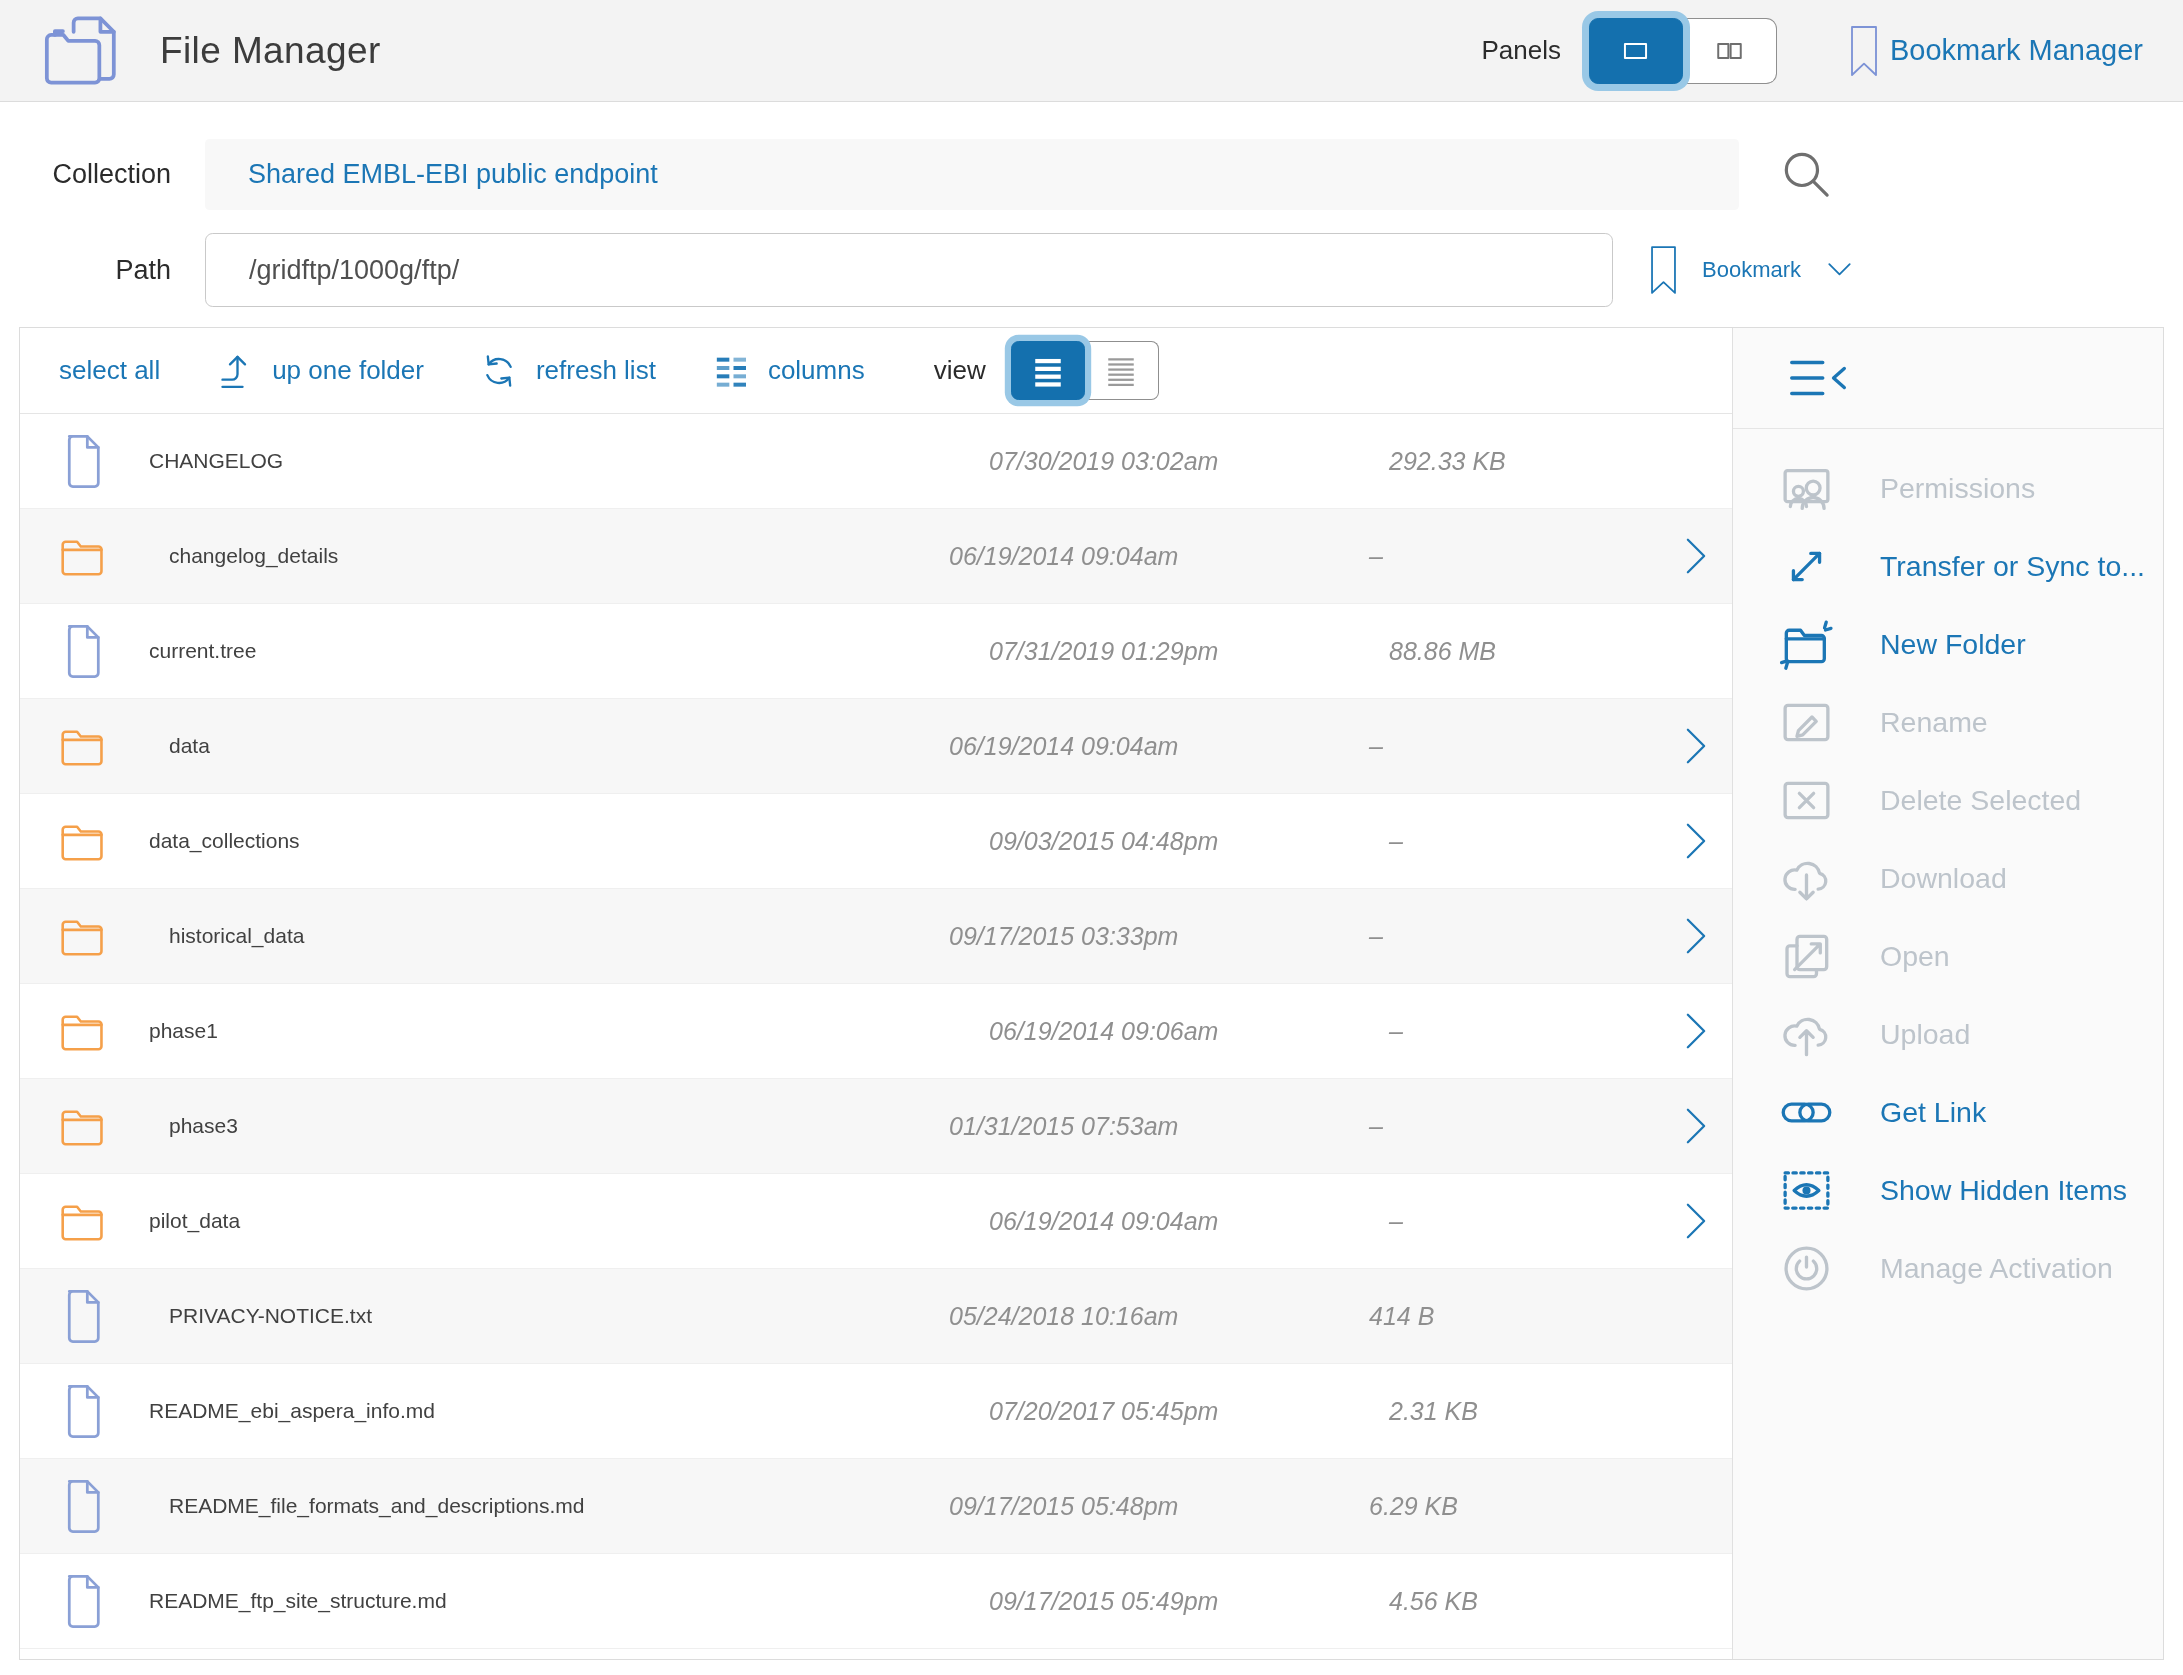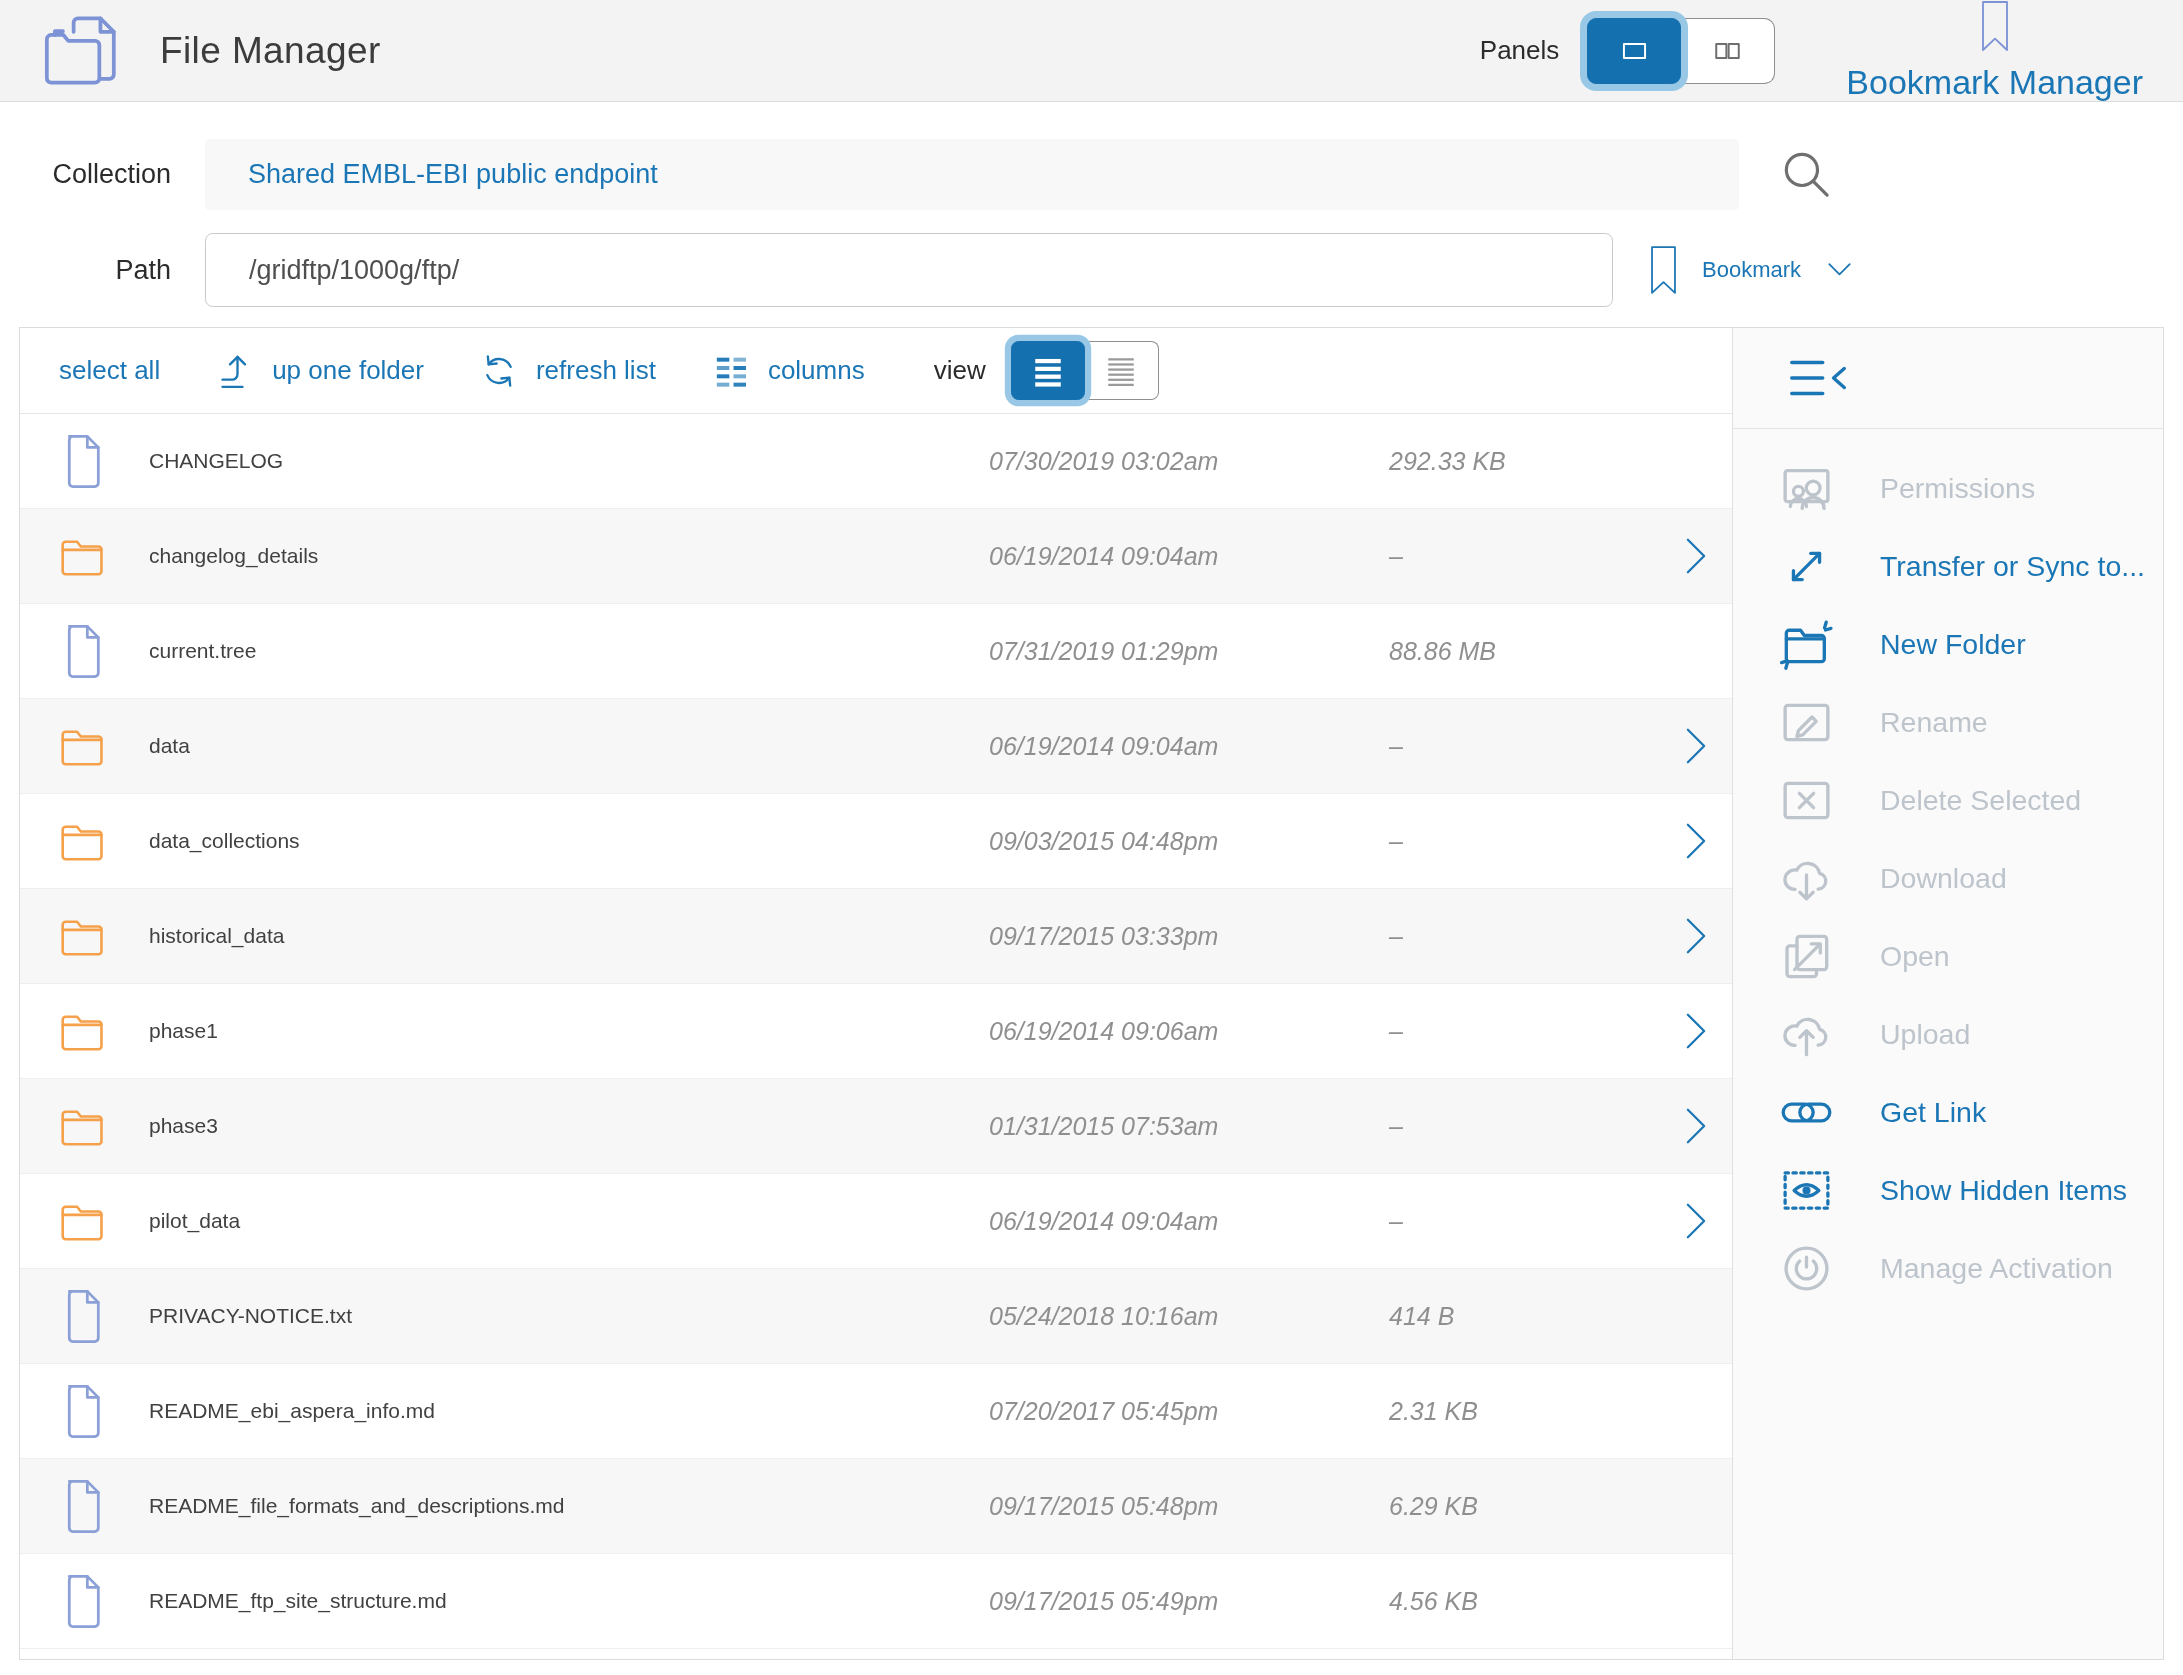--- a/index.html
+++ b/index.html
@@ -29,21 +29,21 @@
   .seg.first{border-radius:10.8px 0 0 10.8px;}
   .seg.last{border-radius:0 10.8px 10.8px 0;border-left:none;}
   .seg.selected{
     background:var(--accent-dark,#1470ae);border-color:var(--accent-dark,#1470ae);
     box-shadow:0 0 0 7px var(--glow,#99c8e6);border-radius:9.2px;z-index:2;
   }
   .seg svg{width:43px;height:34px;}
   .seg.selected{color:#ffffff;}
   .seg:not(.selected){color:#6f6f6f;}
   .bookmark-manager{margin-left:71px;display:flex;align-items:center;gap:10px;
-    font-size:34px;color:var(--accent,#1b76b5);cursor:pointer;flex-direction:column;}
+    font-size:29px;color:var(--accent,#1b76b5);cursor:pointer;}
   .bookmark-manager svg{width:32px;height:54px;color:var(--periwinkle,#7d93d6);}
 
   
   .fields{padding-top:37px;}
   .field-row{display:flex;align-items:center;margin-bottom:23px;}
   .field-label{width:171px;text-align:right;font-size:27px;color:#2b2b2b;flex:none;}
   .collection-box{
     margin-left:34px;width:1534px;height:71px;background:#f8f8f8;border-radius:4.6px;
     display:flex;align-items:center;padding-left:43px;box-sizing:border-box;
     font-size:27px;color:var(--accent,#2e81c2);cursor:text;
@@ -77,21 +77,21 @@
   .vseg{width:74px;height:59px;}
   .vseg svg{width:34px;height:34px;}
   .vtoggle .seg{border-radius:0;}
   .vtoggle .seg.first{border-radius:7.7px 0 0 7.7px;}
   .vtoggle .seg.last{border-radius:0 7.7px 7.7px 0;}
   .vtoggle .seg.selected{border-radius:7.7px;box-shadow:0 0 0 6.2px var(--glow,#99c8e6);}
 
   .file-list{flex:1;overflow:hidden;}
   .file-row{height:95px;display:flex;align-items:center;padding-left:39px;
     border-bottom:0.8px solid #efefef;box-sizing:border-box;background:#ffffff;cursor:pointer;}
-  .file-row.alt{background:#f7f7f7;}
+  .file-row.alt{background:#f7f7f7;gap:20px;}
   .row-icon{width:48px;height:59px;flex:none;}
   .row-icon.file{color:var(--file-icon,#8aa0d6);}
   .row-icon.folder{color:var(--folder,#f5a04a);}
   .row-name{flex:1;min-width:0;margin-left:42px;font-size:21px;color:#414141;
     white-space:nowrap;overflow:hidden;}
   .row-date{width:400px;flex:none;font-size:25px;font-style:italic;color:var(--meta,#8f8f8f);}
   .row-size{width:270px;flex:none;font-size:25px;font-style:italic;color:var(--meta,#8f8f8f);}
   .row-chevron{width:73px;flex:none;display:flex;justify-content:center;color:var(--accent,#1b76b5);}
   .row-chevron svg{width:26px;height:40px;}
 

